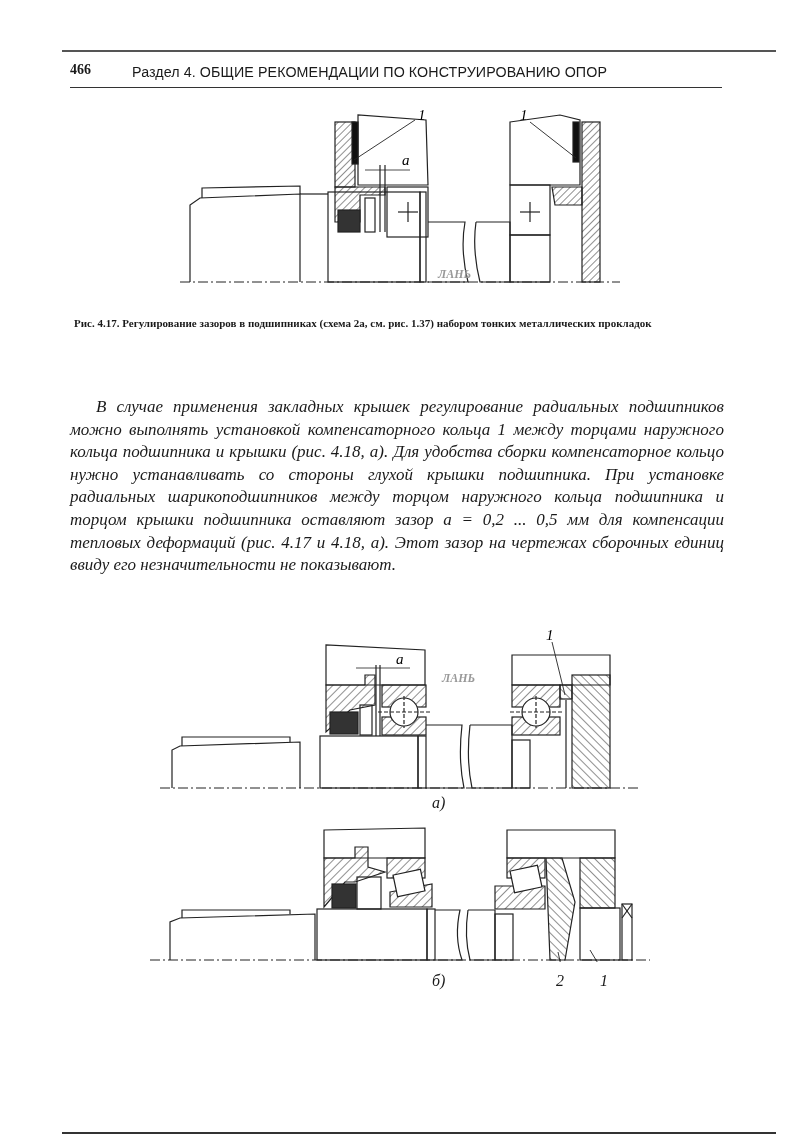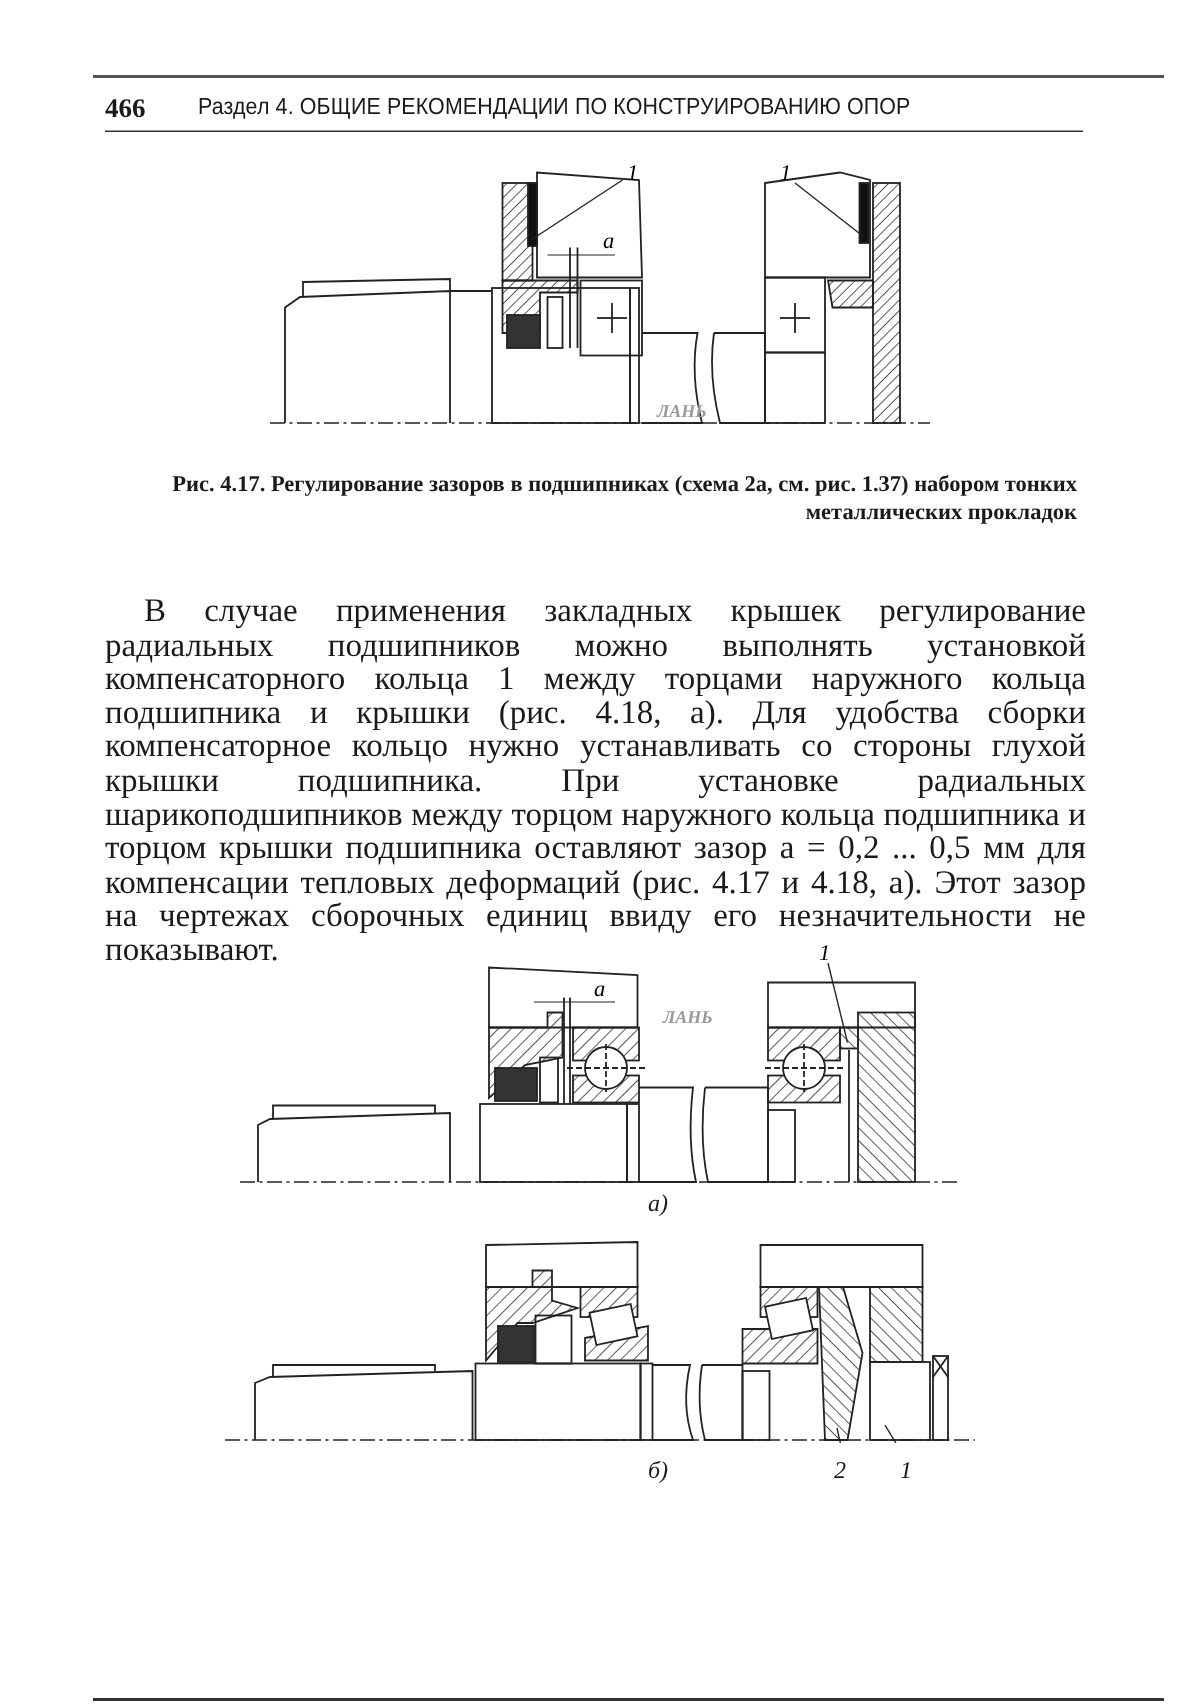--- a/index.html
+++ b/index.html
@@ -1,25 +1,25 @@
 <!DOCTYPE html>
 <html><head>
 <meta charset="utf-8">
 <style>
   html, body { margin:0; padding:0; background:#ffffff; }
   body { width:794px; height:1137px; position:relative; overflow:hidden; font-family:"Liberation Serif", serif; color:#1a1a1a; }
   .rule-top { position:absolute; left:62px; top:50px; width:714px; height:2px; background:#555; }
   .header { position:absolute; left:70px; top:60px; width:660px; height:26px; }
-  .page-num { position:absolute; left:0; top:2px; font-weight:bold; font-size:18px; }
+  .page-num { position:absolute; left:0; top:2px; font-weight:bold; font-size:14px; }
   .section-title { position:absolute; left:62px; top:3px; font-family:"Liberation Sans", sans-serif; font-size:15.5px; letter-spacing:0.1px; transform:scaleX(0.92); transform-origin:left; }
   .rule-head { position:absolute; left:70px; top:87px; width:652px; height:1px; background:#333; }
   .fig { position:absolute; }
-  .caption { position:absolute; left:64px; width:654px; text-align:right; font-size:15px; line-height:19px; }
+  .caption { position:absolute; left:74px; width:654px; text-align:left; font-size:11px; line-height:19px; }
   .caption b { font-weight:bold; }
-  .body-text { position:absolute; left:70px; top:396px; width:654px; font-size:22px; line-height:22.6px; text-align:justify; }
+  .body-text { position:absolute; left:70px; top:396px; width:654px; font-size:17px; line-height:22.6px; text-align:justify;font-style:italic; }
   .body-text p { margin:0; text-indent:26px; }
   .sub-label { position:absolute; font-style:italic; font-size:16px; }
   .rule-bottom { position:absolute; left:62px; top:1132px; width:714px; height:2px; background:#333; }
   svg text { font-family:"Liberation Serif", serif; font-style:italic; }
 </style>
 </head>
 <body>
 
 <div class="rule-top"></div>
 <div class="header">

